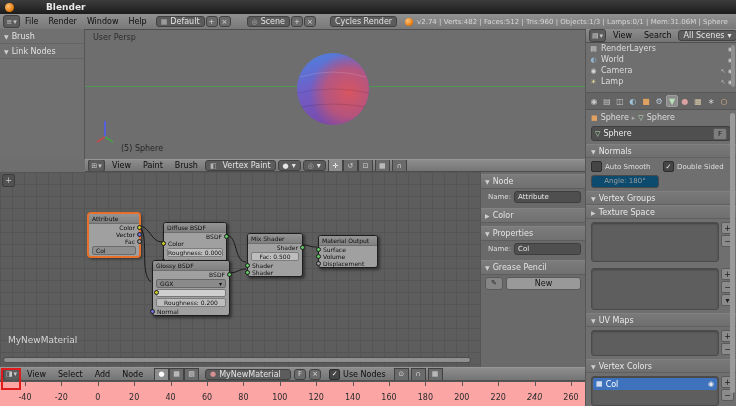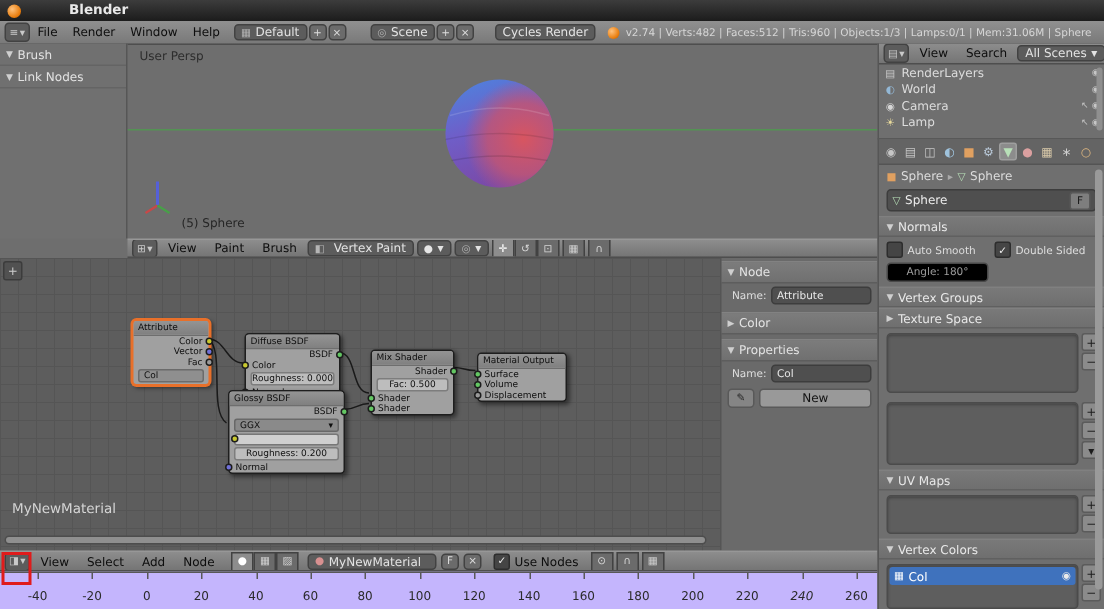--- a/index.html
+++ b/index.html
@@ -88,21 +88,21 @@
   .np-header.first{margin-top:2px;}
   .np-row{display:flex;align-items:center;gap:3px;padding:2px 4px;}
   .np-label{width:26px;text-align:right;font-size:7px;color:#dedede;flex:none;}
   .np-field{flex:1;height:10px;background:#4f4f4f;border:1px solid #3d3d3d;border-radius:3px;
     color:#e8e8e8;font-size:7px;line-height:10px;padding:0 3px;overflow:hidden;}
   .np-button{flex:1;height:11px;background:#999;border:1px solid #595959;border-radius:3px;
     color:#141414;text-align:center;line-height:11px;font-size:8px;}
   .gp-btn{width:16px;height:11px;background:#858585;border:1px solid #595959;border-radius:3px;
     text-align:center;line-height:11px;font-size:7px;color:#222;flex:none;}
   
-  .timeline{position:absolute;left:0;top:381px;width:585px;height:25px;background:#c4b5fd;
+  .timeline{position:absolute;left:0;top:381px;width:585px;height:25px;background:#fca5a5;
     border-top:1px solid #585858;overflow:hidden;box-sizing:border-box;}
   .tick{position:absolute;bottom:4px;width:34px;margin-left:-17px;text-align:center;color:#2b2b2b;font-size:8px;}
   .tickline{position:absolute;top:0;width:1px;height:4px;background:#595959;}
   
   .outliner{position:absolute;left:585px;top:29px;width:151px;height:63px;background:#6f6f6f;
     border-left:1px solid #565656;box-sizing:border-box;overflow:hidden;}
   .outliner .ehdr{position:relative;width:100%;height:14px;border-top:none;}
   .orow{display:flex;align-items:center;height:11px;padding:0 3px;gap:3px;color:#dcdcdc;font-size:8px;}
   .o-icon{width:9px;text-align:center;font-size:7px;flex:none;}
   .o-right{margin-left:auto;display:flex;gap:2px;font-size:6px;color:#c6c6c6;}
@@ -122,21 +122,21 @@
   .pnamerow{padding:1px 5px 3px 5px;}
   .name-field{display:flex;align-items:center;gap:3px;height:13px;background:#4f4f4f;
     border:1px solid #3d3d3d;border-radius:3px;padding:0 3px;color:#ececec;}
   .f-btn{margin-left:auto;width:12px;height:10px;background:#7e7e7e;border:1px solid #595959;border-radius:2px;
     color:#1a1a1a;text-align:center;line-height:10px;font-size:7px;}
   .p-header{display:flex;align-items:center;gap:3px;height:12px;padding:0 5px;
     background:linear-gradient(#797979,#6f6f6f);border-top:1px solid #808080;border-bottom:1px solid #606060;
     font-size:8px;color:#e8e8e8;}
   .normals-body{padding:3px 5px;display:grid;grid-template-columns:1fr 1fr;gap:3px 4px;}
   .chk{display:flex;align-items:center;gap:3px;font-size:7px;color:#dedede;}
-  .slider{grid-column:1;height:11px;background:#000000;border:1px solid #494949;border-radius:3px;
+  .slider{grid-column:1;height:11px;background:#0c4a6e;border:1px solid #494949;border-radius:3px;
     color:#9d9d9d;text-align:center;line-height:11px;font-size:7px;}
   .lwrap{display:flex;padding:3px 2px 3px 5px;gap:2px;}
   .listbox{flex:1;background:#5e5e5e;border:1px solid #4b4b4b;border-radius:3px;
     box-shadow:inset 0 1px 2px rgba(0,0,0,.3);overflow:hidden;}
   .lbtns{display:flex;flex-direction:column;gap:1px;width:13px;flex:none;}
   .lbtn{height:12px;background:#8b8b8b;border:1px solid #5b5b5b;border-radius:2px;color:#1c1c1c;
     text-align:center;line-height:12px;font-size:8px;box-sizing:border-box;}
   .list-row{margin:1px;height:12px;border-radius:2px;display:flex;align-items:center;gap:3px;
     padding:0 3px;color:#fff;}
   .list-row.active{background:#3f72bd;}
@@ -331,20 +331,24 @@
         <span class="tri">▶</span>
         <span>Color</span>
       </div>
       <div class="np-header">
         <span class="tri">▼</span>
         <span>Properties</span>
       </div>
       <div class="np-row">
         <span class="np-label">Name:</span>
         <span class="np-field">Col</span>
+      </div>
+      <div class="np-header">
+        <span class="tri">▼</span>
+        <span>Grease Pencil</span>
       </div>
       <div class="np-row">
         <span class="gp-btn">✎</span>
         <span class="np-button">New</span>
       </div>
     </div>
   </div>
 
   <div class="ehdr" style="left:0;top:367px;width:585px;height:14px">
     <span class="hicon">

